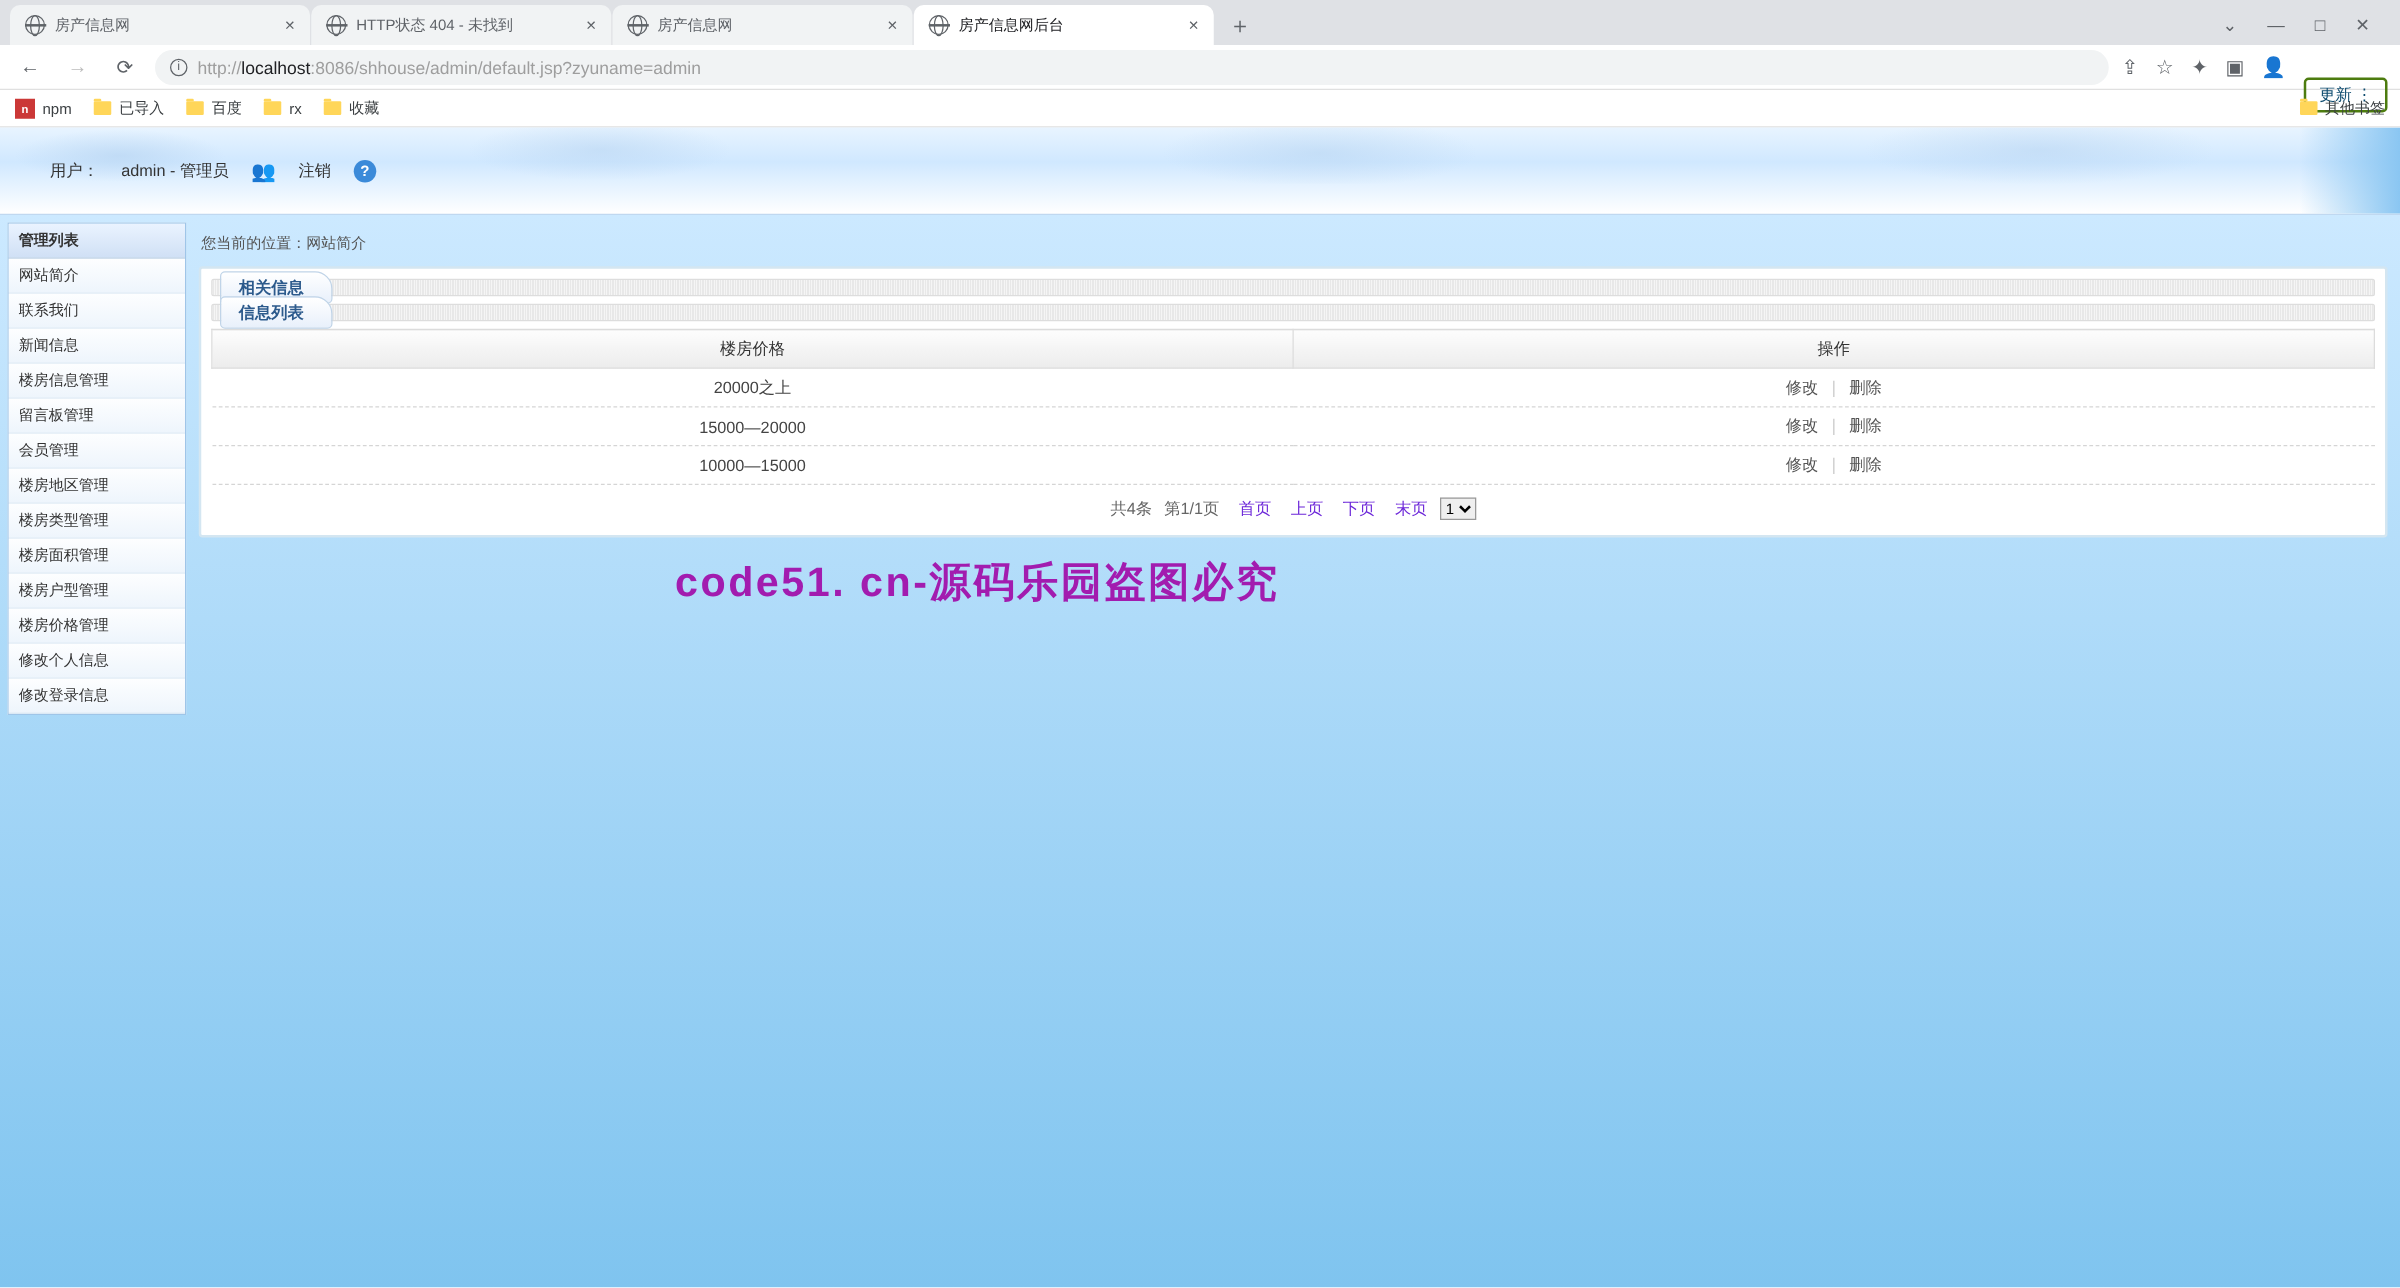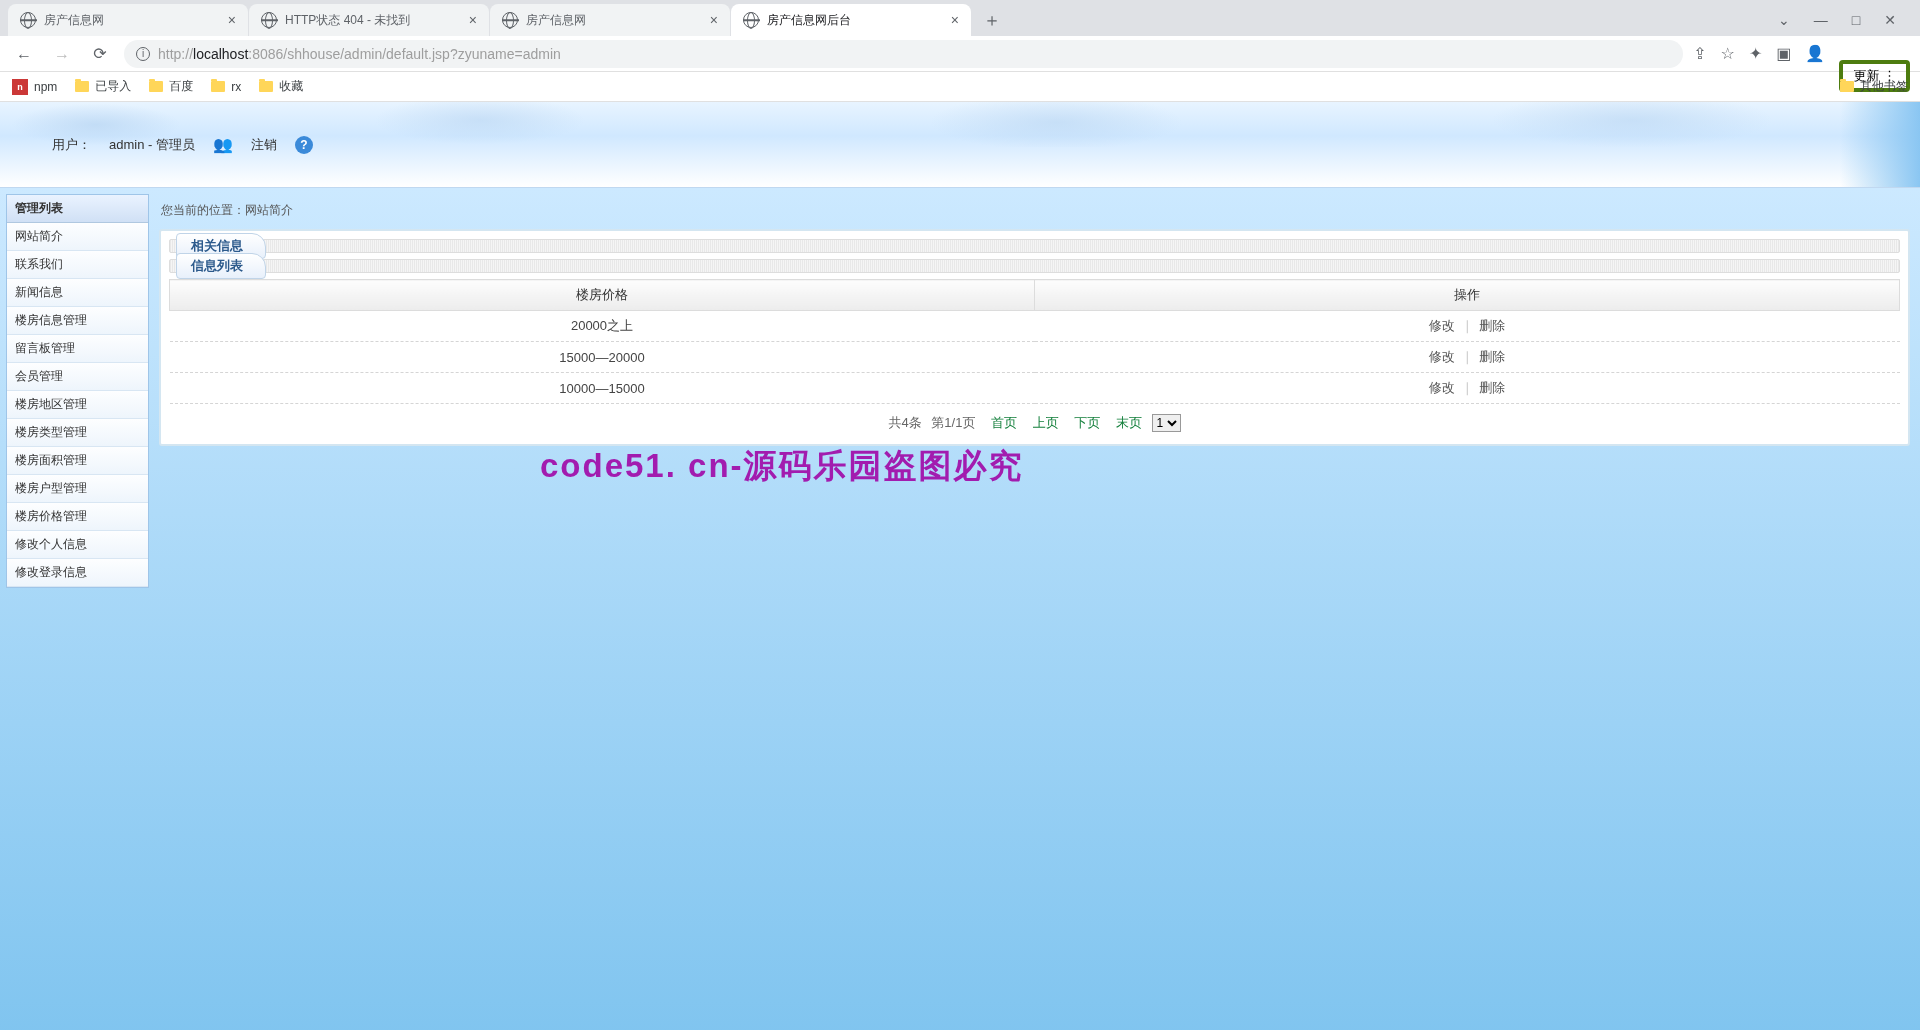--- a/index.html
+++ b/index.html
@@ -22,31 +22,31 @@
 .addr-bar { display: flex; align-items: center; height: 36px; background: #fff; padding: 0 10px; gap: 10px; border-bottom: 1px solid #e0e0e0; }
 .nav-btn { width: 28px; height: 28px; display: flex; align-items: center; justify-content: center; color: #5f6368; cursor: pointer; font-size: 16px; border-radius: 50%; }
 .nav-btn.disabled { color: #bdbdbd; }
 .url-box { flex: 1; display: flex; align-items: center; height: 28px; background: #f1f3f4; border-radius: 14px; padding: 0 12px; font-size: 14px; color: #5f6368; }
 .url-box .info { width: 14px; height: 14px; border: 1.5px solid #5f6368; border-radius: 50%; display: flex; align-items: center; justify-content: center; font-size: 10px; margin-right: 8px; }
 .url-text .host-l { color: #9e9e9e; }
 .url-text .host-d { color: #202124; }
 .url-text .path { color: #9e9e9e; }
 .addr-ctrls { display: flex; align-items: center; gap: 14px; color: #5f6368; font-size: 16px; }
 .addr-ctrls span { cursor: pointer; }
-.update-btn { border: 4px solid #4d7c0f; color: #000000; border-radius: 4px; padding: 3px 10px; font-size: 13px; cursor: pointer; margin-top: 44px; }
+.update-btn { border: 2px solid #4d7c0f; color: #0c4a6e; border-radius: 4px; padding: 3px 10px; font-size: 13px; cursor: pointer; margin-top: 44px; }
 
 .bm-bar { display: flex; align-items: center; height: 30px; background: #fff; padding: 0 12px; gap: 18px; border-bottom: 1px solid #e0e0e0; font-size: 12px; color: #3c4043; }
 .bm-item { display: flex; align-items: center; gap: 6px; cursor: pointer; }
 .folder-ico { width: 14px; height: 11px; background: #ffd659; border-radius: 1px; position: relative; }
 .folder-ico::before { content: ""; position: absolute; top: -2px; left: 0; width: 6px; height: 2px; background: #ffd659; border-radius: 1px 1px 0 0; }
 .npm-ico { width: 16px; height: 16px; background: #cb3837; color: #fff; display: flex; align-items: center; justify-content: center; font-size: 9px; font-weight: bold; }
 .bm-right { margin-left: auto; }
 
 
-.app-banner { height: 86px; background: linear-gradient(to bottom, #e8f4ff 0%, #d0e8ff 40%, #ffffff 100%); position: relative; overflow: hidden; border-bottom: 1px solid #c0d8f0; padding-left: 12px; }
+.app-banner { height: 70px; background: linear-gradient(to bottom, #e8f4ff 0%, #d0e8ff 40%, #ffffff 100%); position: relative; overflow: hidden; border-bottom: 1px solid #c0d8f0; }
 .clouds { position: absolute; top: 0; left: 0; right: 0; height: 45px; background: radial-gradient(ellipse 120px 30px at 5% 50%, rgba(180,210,240,0.6), transparent 70%), radial-gradient(ellipse 150px 35px at 25% 40%, rgba(180,210,240,0.5), transparent 70%), radial-gradient(ellipse 180px 40px at 55% 45%, rgba(180,210,240,0.5), transparent 70%), radial-gradient(ellipse 200px 40px at 85% 40%, rgba(180,210,240,0.5), transparent 70%); }
 .banner-right { position: absolute; right: 0; top: 0; bottom: 0; width: 80px; background: linear-gradient(to right, transparent, #8ac6f2); }
 .banner-content { position: relative; display: flex; align-items: center; height: 100%; padding-left: 40px; gap: 18px; font-size: 13px; color: #333; }
 .logout-ico { font-size: 16px; }
 .help-ico { width: 18px; height: 18px; background: #3b8ad9; color: #fff; border-radius: 50%; display: flex; align-items: center; justify-content: center; font-weight: bold; font-size: 12px; }
 
 
 .main-wrap { display: flex; height: calc(1030px - 36px - 36px - 30px - 70px); background: linear-gradient(to bottom, #cce9ff 0%, #7fc4ef 100%); }
 .sidebar { width: 155px; padding: 6px; }
 .side-box { border: 1px solid #9fc5e8; background: #fff; }
@@ -65,21 +65,21 @@
 .btn { padding: 4px 14px; border: 1px solid #888; background: linear-gradient(to bottom, #fdfdfd, #e6e6e6); border-radius: 3px; cursor: pointer; font-size: 13px; }
 
 .data-table { width: 100%; border-collapse: collapse; font-size: 13px; }
 .data-table th { background: linear-gradient(to bottom, #fdfdfd, #ececec); border: 1px solid #dcdcdc; padding: 6px; color: #333; font-weight: normal; }
 .data-table td { border-bottom: 1px dashed #d5d5d5; padding: 6px; text-align: center; color: #444; }
 .data-table .col-price { width: 50%; margin-top: 16px; }
 .op-link { color: #555; cursor: pointer; margin: 0 6px; }
 .op-sep { color: #bbb; }
 
 .pager { text-align: center; padding: 10px 0 4px; font-size: 13px; color: #1a5ca8; }
-.pager a { color: #15803d; margin: 0 6px; cursor: pointer; text-decoration: none; }
+.pager a { color: #6d28d9; margin: 0 6px; cursor: pointer; text-decoration: none; }
 .pager .info { color: #666; margin-right: 6px; }
 .pager select { border: 1px solid #999; font-size: 12px; }
 
 .watermark { position: absolute; left: 540px; top: 444px; font-size: 33px; font-weight: bold; color: #a21caf; letter-spacing: 2px; pointer-events: none; font-family: "SimHei", sans-serif; }
 </style>
 </head>
 <body>
 
 <div class="browser-chrome">
   <div class="tab-bar">

